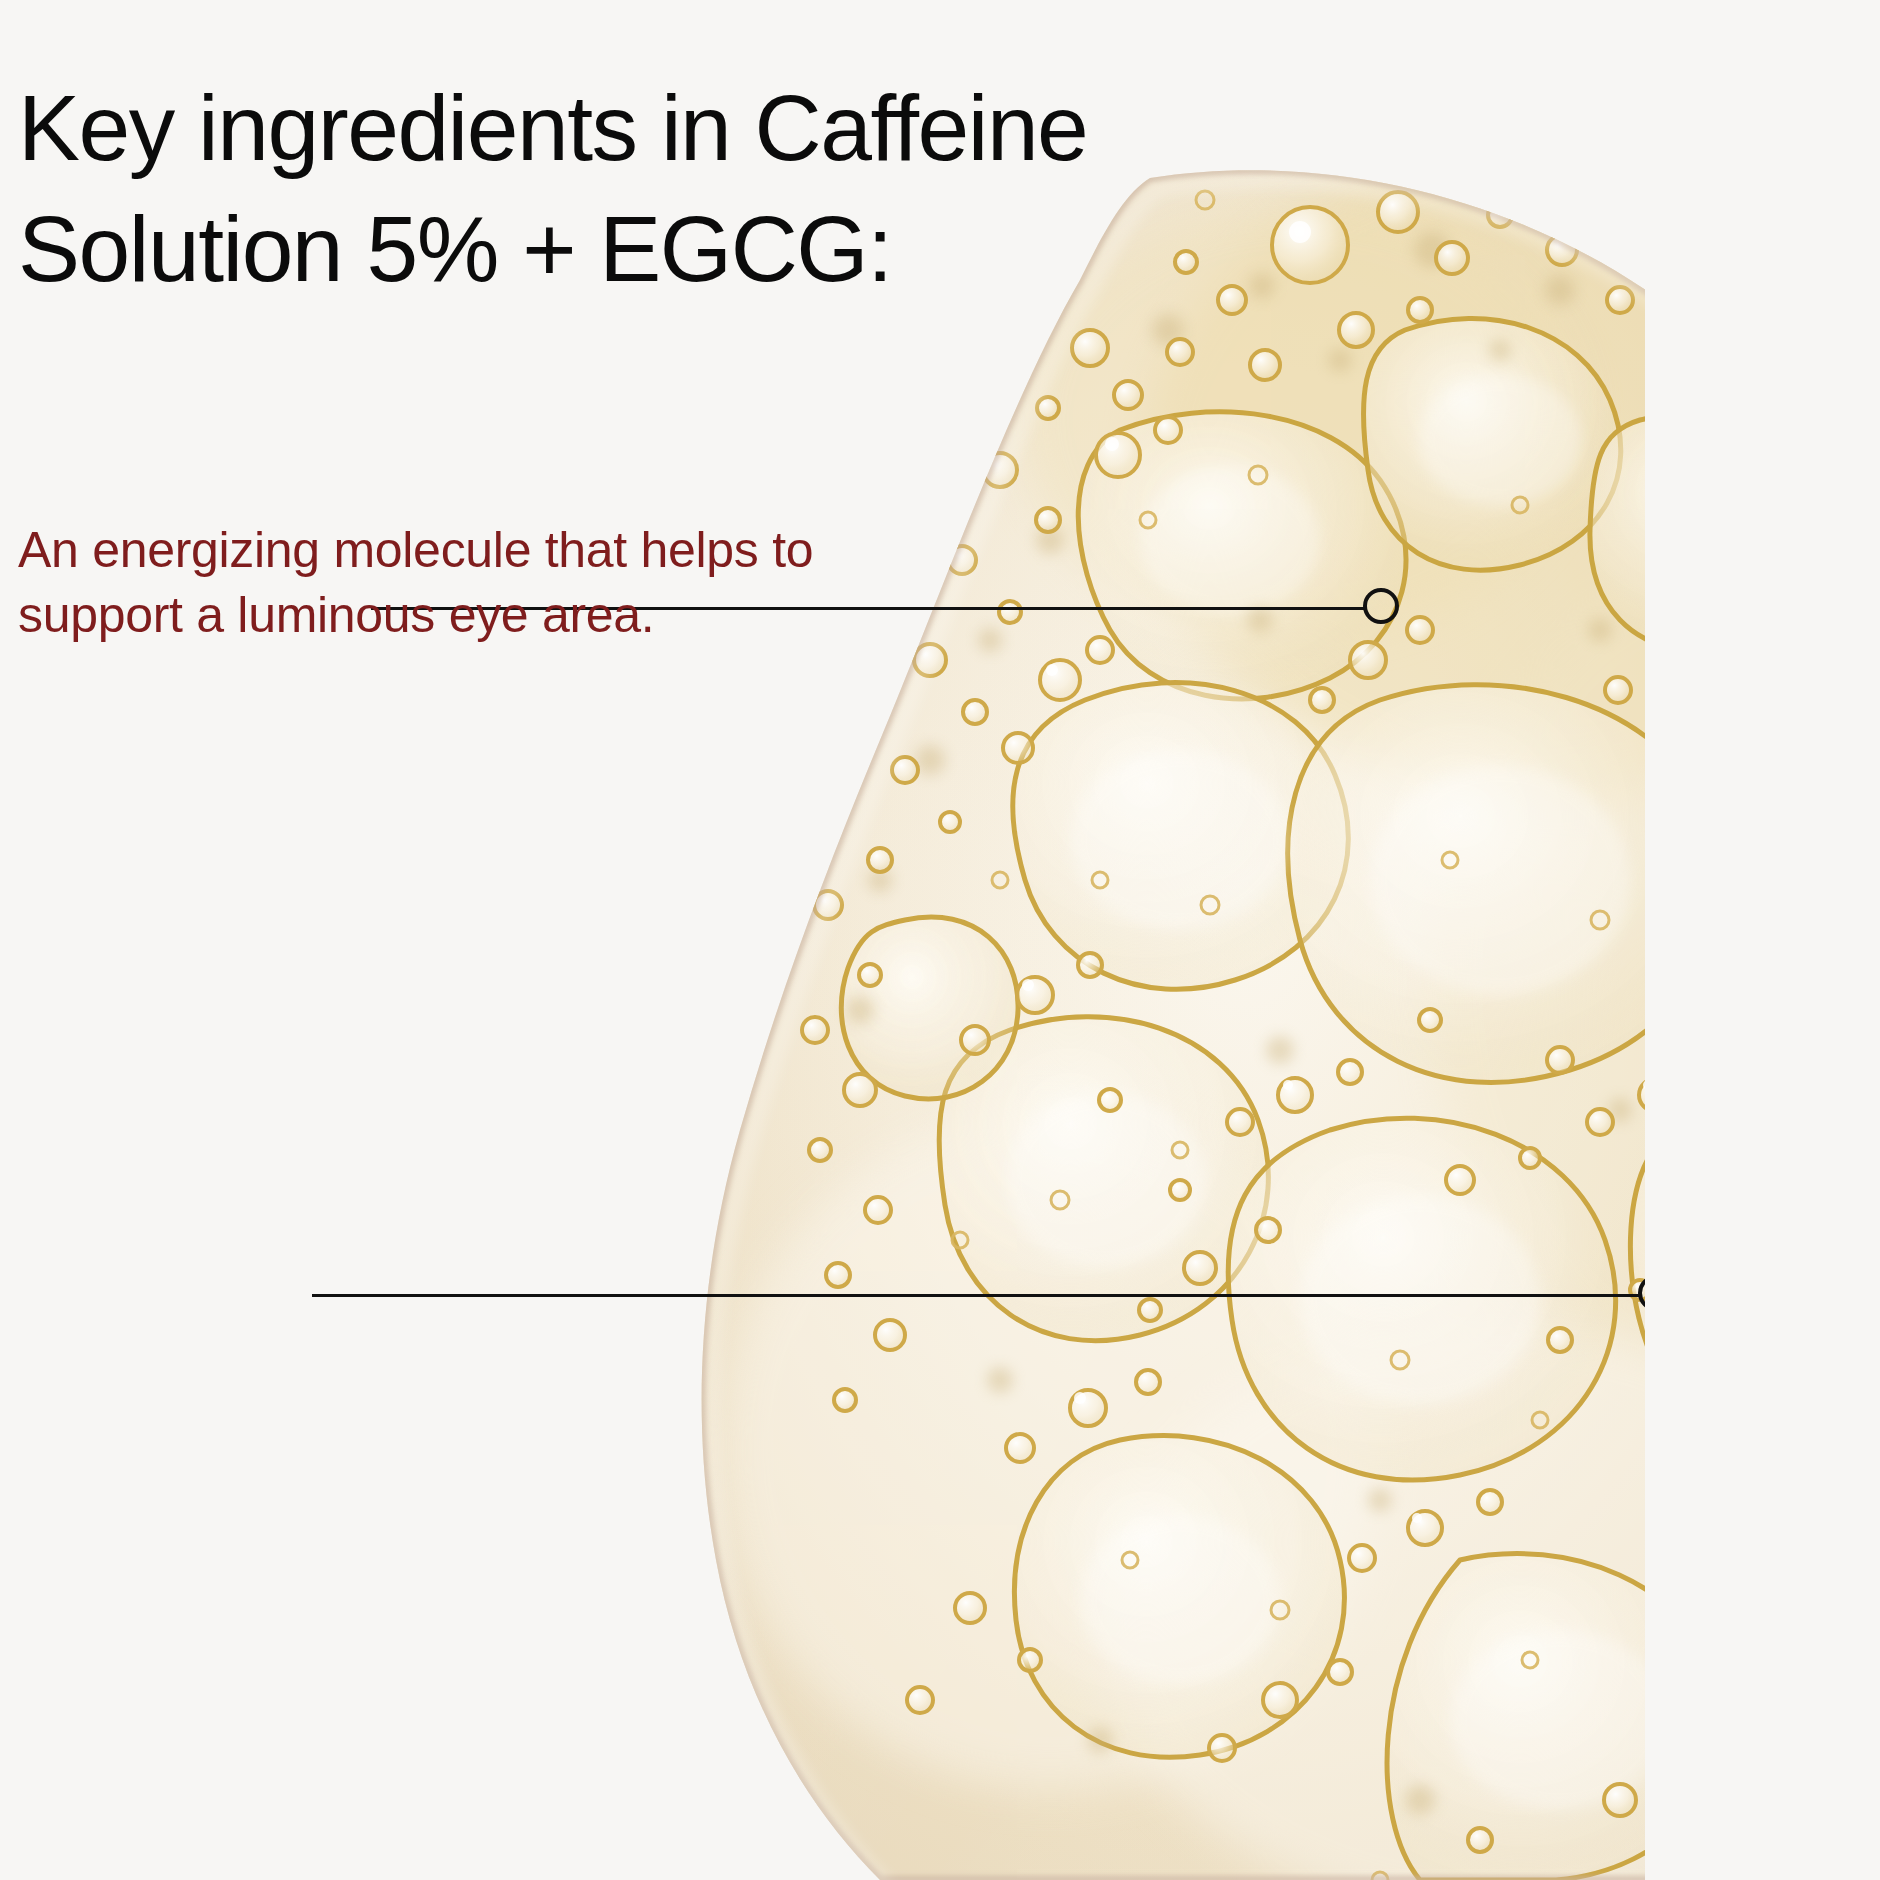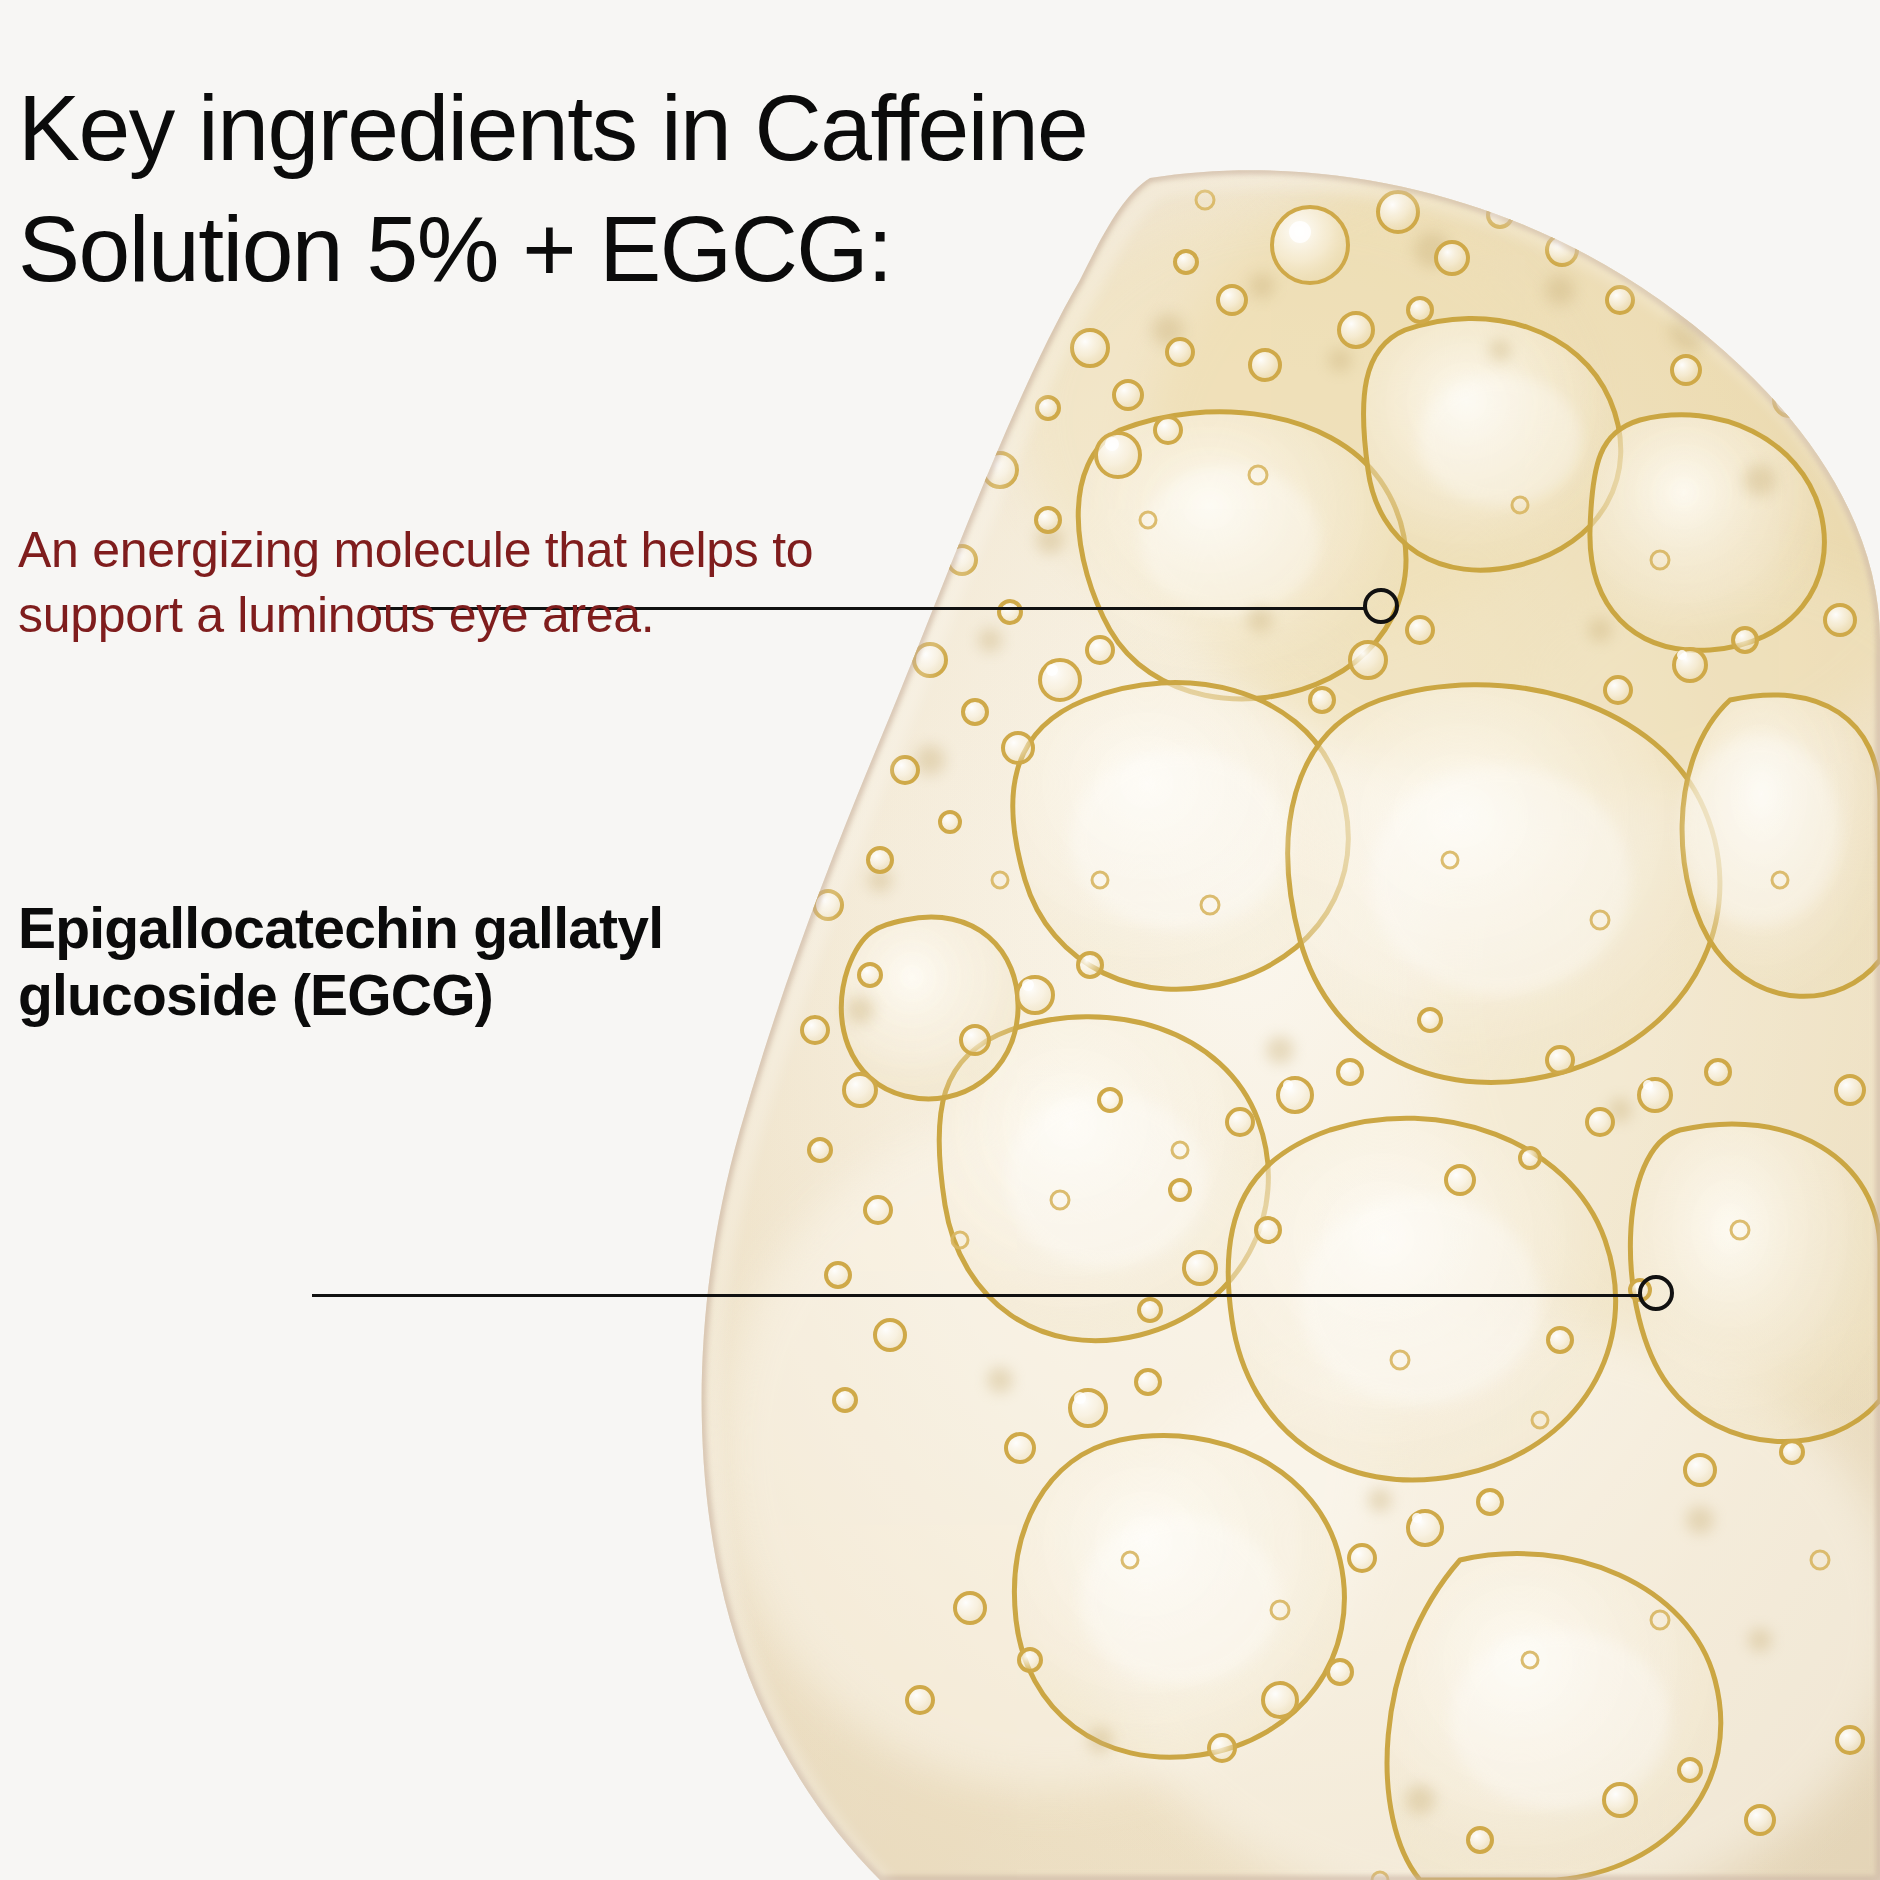--- a/index.html
+++ b/index.html
@@ -4,21 +4,21 @@
 <style>
   html,body{margin:0;padding:0;}
   body{
     width:1880px;height:1880px;
     background:#f7f6f4;
     font-family:"Liberation Sans", sans-serif;
     overflow:hidden;
     position:relative;
     color:#0a0a0a;
   }
-  #stage{position:absolute;inset:0;width:1880px;height:1880px;overflow:hidden;}
+  #stage{position:absolute;inset:0;width:1645px;height:1880px;overflow:hidden;}
 
   
   #serum-art{position:absolute;left:0;top:0;width:1880px;height:1880px;}
 
   #page-title{
     position:absolute;left:18px;top:6px;width:1100px;
     font-size:93px;line-height:1.30;font-weight:400;
     letter-spacing:-1.5px;color:#0b0b0b;
   }
 
@@ -339,16 +339,15 @@
     <div class="lead-dot"></div>
   </div>
 
   <h1 id="page-title">Key ingredients in Caffeine Solution 5% + EGCG:</h1>
 
   <div class="ingredient" id="ingredient-caffeine">
     <div class="ing-desc">An energizing molecule that helps to support a luminous eye area.</div>
   </div>
 
   <div class="ingredient" id="ingredient-egcg">
-    <div class="ing-name">Epigallocatechin gallatyl glucoside (EGCG)</div>
   </div>
 
 </div>
 
 </body></html>

